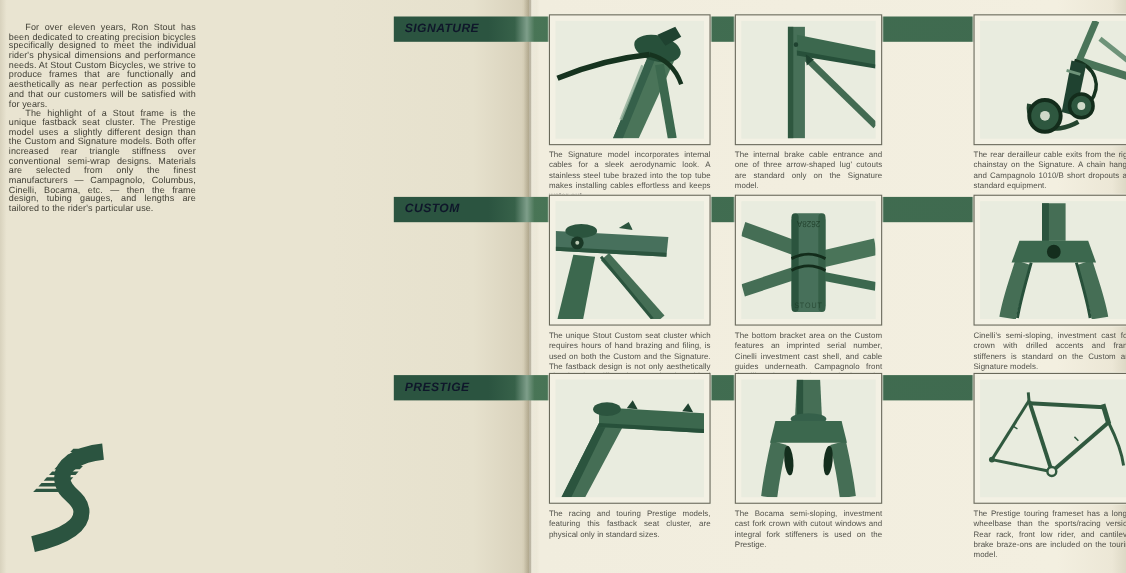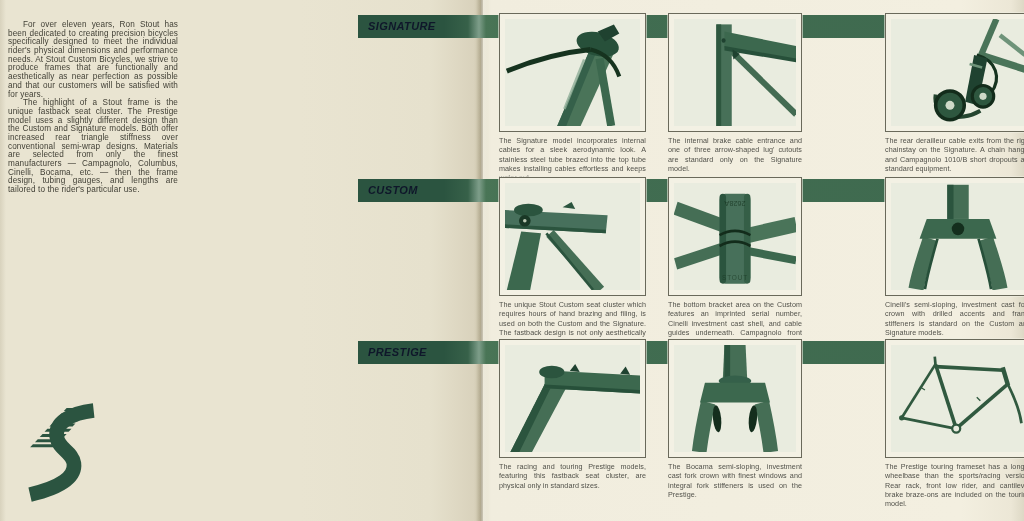--- a/index.html
+++ b/index.html
@@ -245,21 +245,21 @@
             <rect x="62" y="0" width="7" height="38" fill="#2b543e"></rect>
             <ellipse cx="75" cy="40" rx="20" ry="6" fill="#35604a"></ellipse>
             <path d="M42,64 C36,88 33,104 31,119" stroke="#456e55" stroke-width="18" fill="none"></path>
             <path d="M108,64 C114,88 117,104 119,119" stroke="#456e55" stroke-width="18" fill="none"></path>
             <path d="M38,42 L112,42 L118,64 L32,64 Z" fill="#3c684e"></path>
             <ellipse cx="53" cy="82" rx="5" ry="15" fill="#142e1d" transform="rotate(-6 53 82)"></ellipse>
             <ellipse cx="97" cy="82" rx="5" ry="15" fill="#142e1d" transform="rotate(6 97 82)"></ellipse>
           </svg>
         </div>
       </div>
-      <figcaption>The Bocama semi-sloping, investment cast fork crown with finest windows and integral fork stiffeners is used on the Prestige.</figcaption>
+      <figcaption>The Bocama semi-sloping, investment cast fork crown with cutout windows and integral fork stiffeners is used on the Prestige.</figcaption>
     </figure>
 
     <figure class="photo col-3">
       <div class="photo-box">
         <div class="art">
           <svg viewBox="0 0 150 119" preserveAspectRatio="none">
             <rect width="150" height="119" fill="#e9ecdf"></rect>
             <g stroke="#30593f" fill="none">
               <path d="M49,13 L50,24" stroke-width="3"></path>
               <path d="M50,24 L126,28" stroke-width="4"></path>

